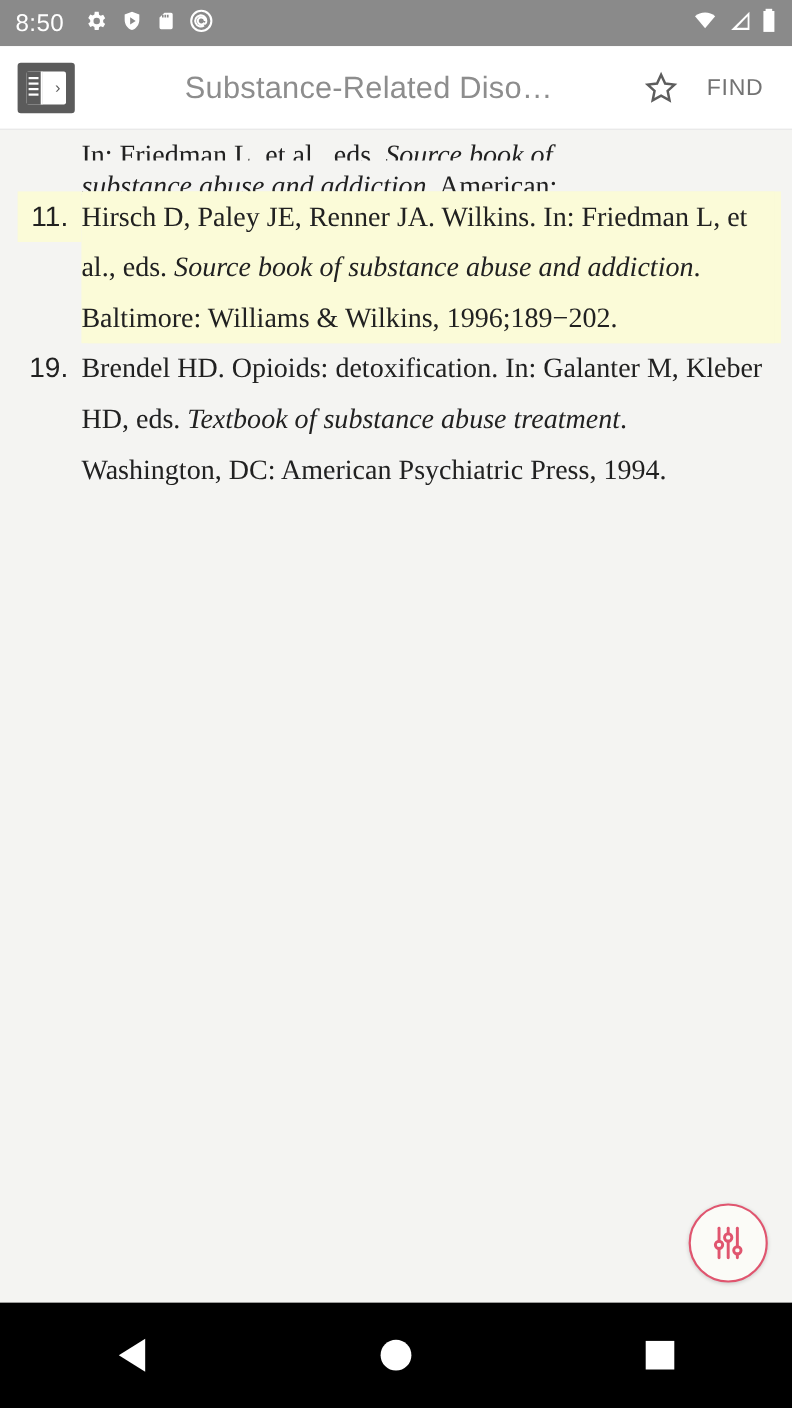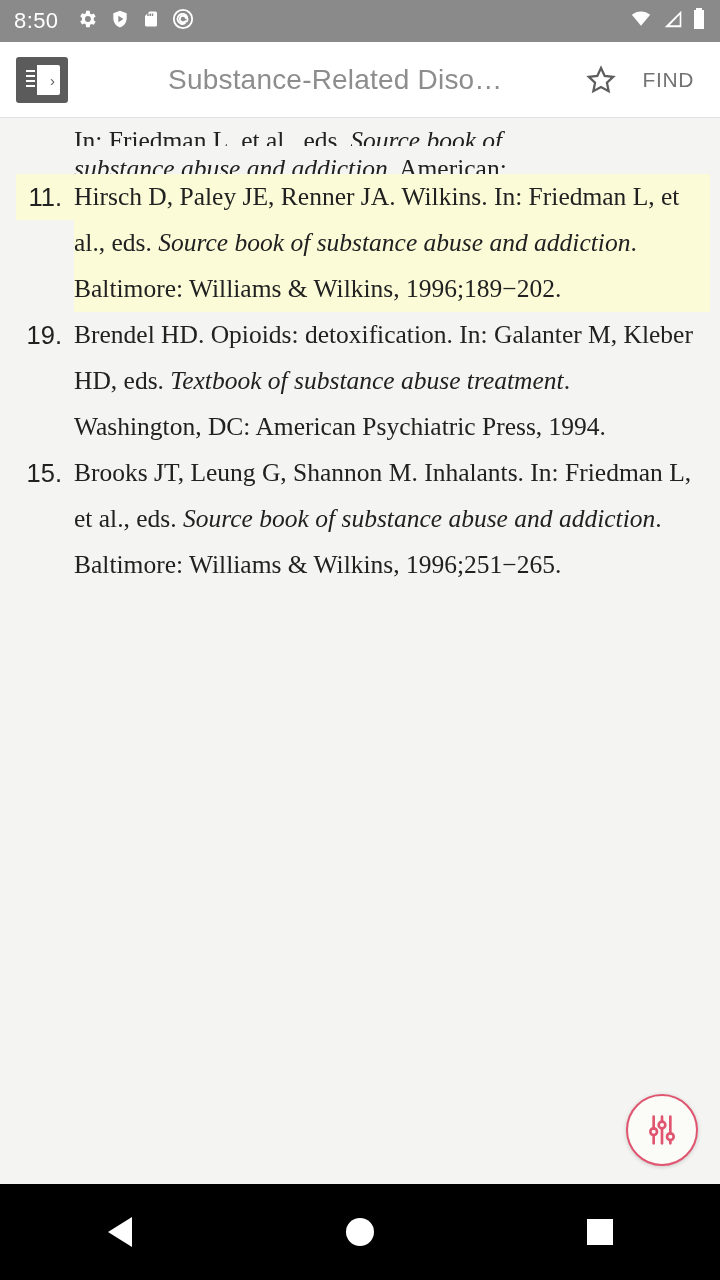--- a/index.html
+++ b/index.html
@@ -313,24 +313,20 @@
     </div>
 
     <div class="reflist">
         <div class="ref highlight">
           <div class="num">11.</div>
           <div class="body"><span>Hirsch D, Paley JE, Renner JA. Wilkins. In: Friedman L, et al., eds. </span><i>Source book of substance abuse and addiction</i><span>. Baltimore: Williams &amp; Wilkins, 1996;189−202.</span></div>
         </div>
         <div class="ref">
           <div class="num">19.</div>
           <div class="body"><span>Brendel HD. Opioids: detoxification. In: Galanter M, Kleber HD, eds. </span><i>Textbook of substance abuse treatment</i><span>. Washington, DC: American Psychiatric Press, 1994.</span></div>
-        </div>
-        <div class="ref">
-          <div class="num">15.</div>
-          <div class="body"><span>Brooks JT, Leung G, Shannon M. Inhalants. In: Friedman L, et al., eds. </span><i>Source book of substance abuse and addiction</i><span>. Baltimore: Williams &amp; Wilkins, 1996;251−265.</span></div>
         </div>
       </div>
 
     <div class="fab">
       <svg width="40" height="40" viewBox="0 0 24 24">
         <g fill="none" stroke="#e0556f" stroke-width="1.6" stroke-linecap="round">
           <line x1="7" y1="4" x2="7" y2="11"></line>
           <line x1="7" y1="15" x2="7" y2="20"></line>
           <circle cx="7" cy="13" r="2"></circle>
           <line x1="12" y1="4" x2="12" y2="7"></line>

